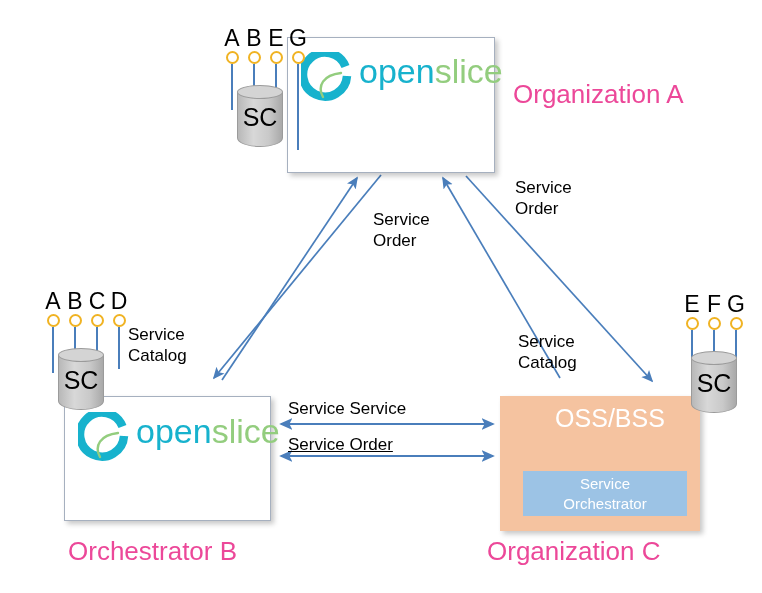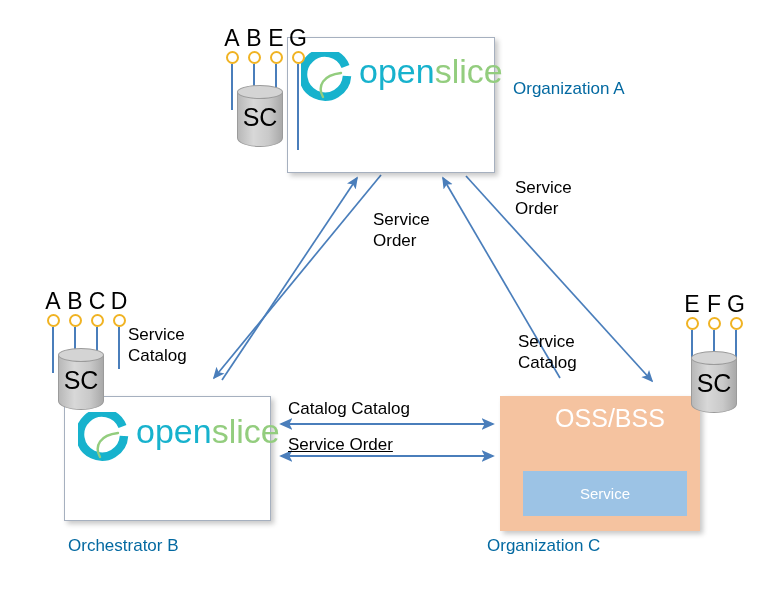--- a/index.html
+++ b/index.html
@@ -73,22 +73,22 @@
   }
   #oss-bss-label {
     left: 500px; top: 404px; width: 220px;
     text-align: center;
     color: #ffffff;
     font-size: 25px;
   }
 
   
   .org-title {
-    font-size: 17px;
-    color: #0369a1;
+    font-size: 26px;
+    color: #ec4899;
     white-space: nowrap;
   }
   #org-a-title { left: 513px; top: 79px; }
   #org-b-title { left: 68px; top: 536px; }
   #org-c-title { left: 487px; top: 536px; }
 
   
   .sc-group { position: absolute; }
   .sc-letters {
     position: absolute;
@@ -298,20 +298,21 @@
 
 <div class="edge-label" id="label-sc-b">
   <div>Service</div>
   <div>Catalog</div>
 </div>
 
 <div class="abs org-box" id="org-c-box"></div>
 <div class="abs" id="oss-bss-label">OSS/BSS</div>
 <div class="abs" id="service-orchestrator-box">
   <div>Service</div>
+  <div>Orchestrator</div>
 </div>
 
 <div class="org-title abs" id="org-c-title">Organization C</div>
 
 <div class="sc-group" style="left:681px; top:293px;">
   <div class="sc-letters">
     <span class="sc-letter">E</span>
     <span class="sc-letter">F</span>
     <span class="sc-letter">G</span>
   </div>
@@ -344,15 +345,15 @@
 <div class="edge-label" id="label-so-mid">
   <div>Service</div>
   <div>Order</div>
 </div>
 
 <div class="edge-label" id="label-so-right">
   <div>Service</div>
   <div>Order</div>
 </div>
 
-<div class="edge-label" id="label-sc-bc">Catalog Catalog</div>
+<div class="edge-label" id="label-sc-bc">Service Service</div>
 
 <div class="edge-label" id="label-so-bc">Service Order</div>
 
 </body></html>

